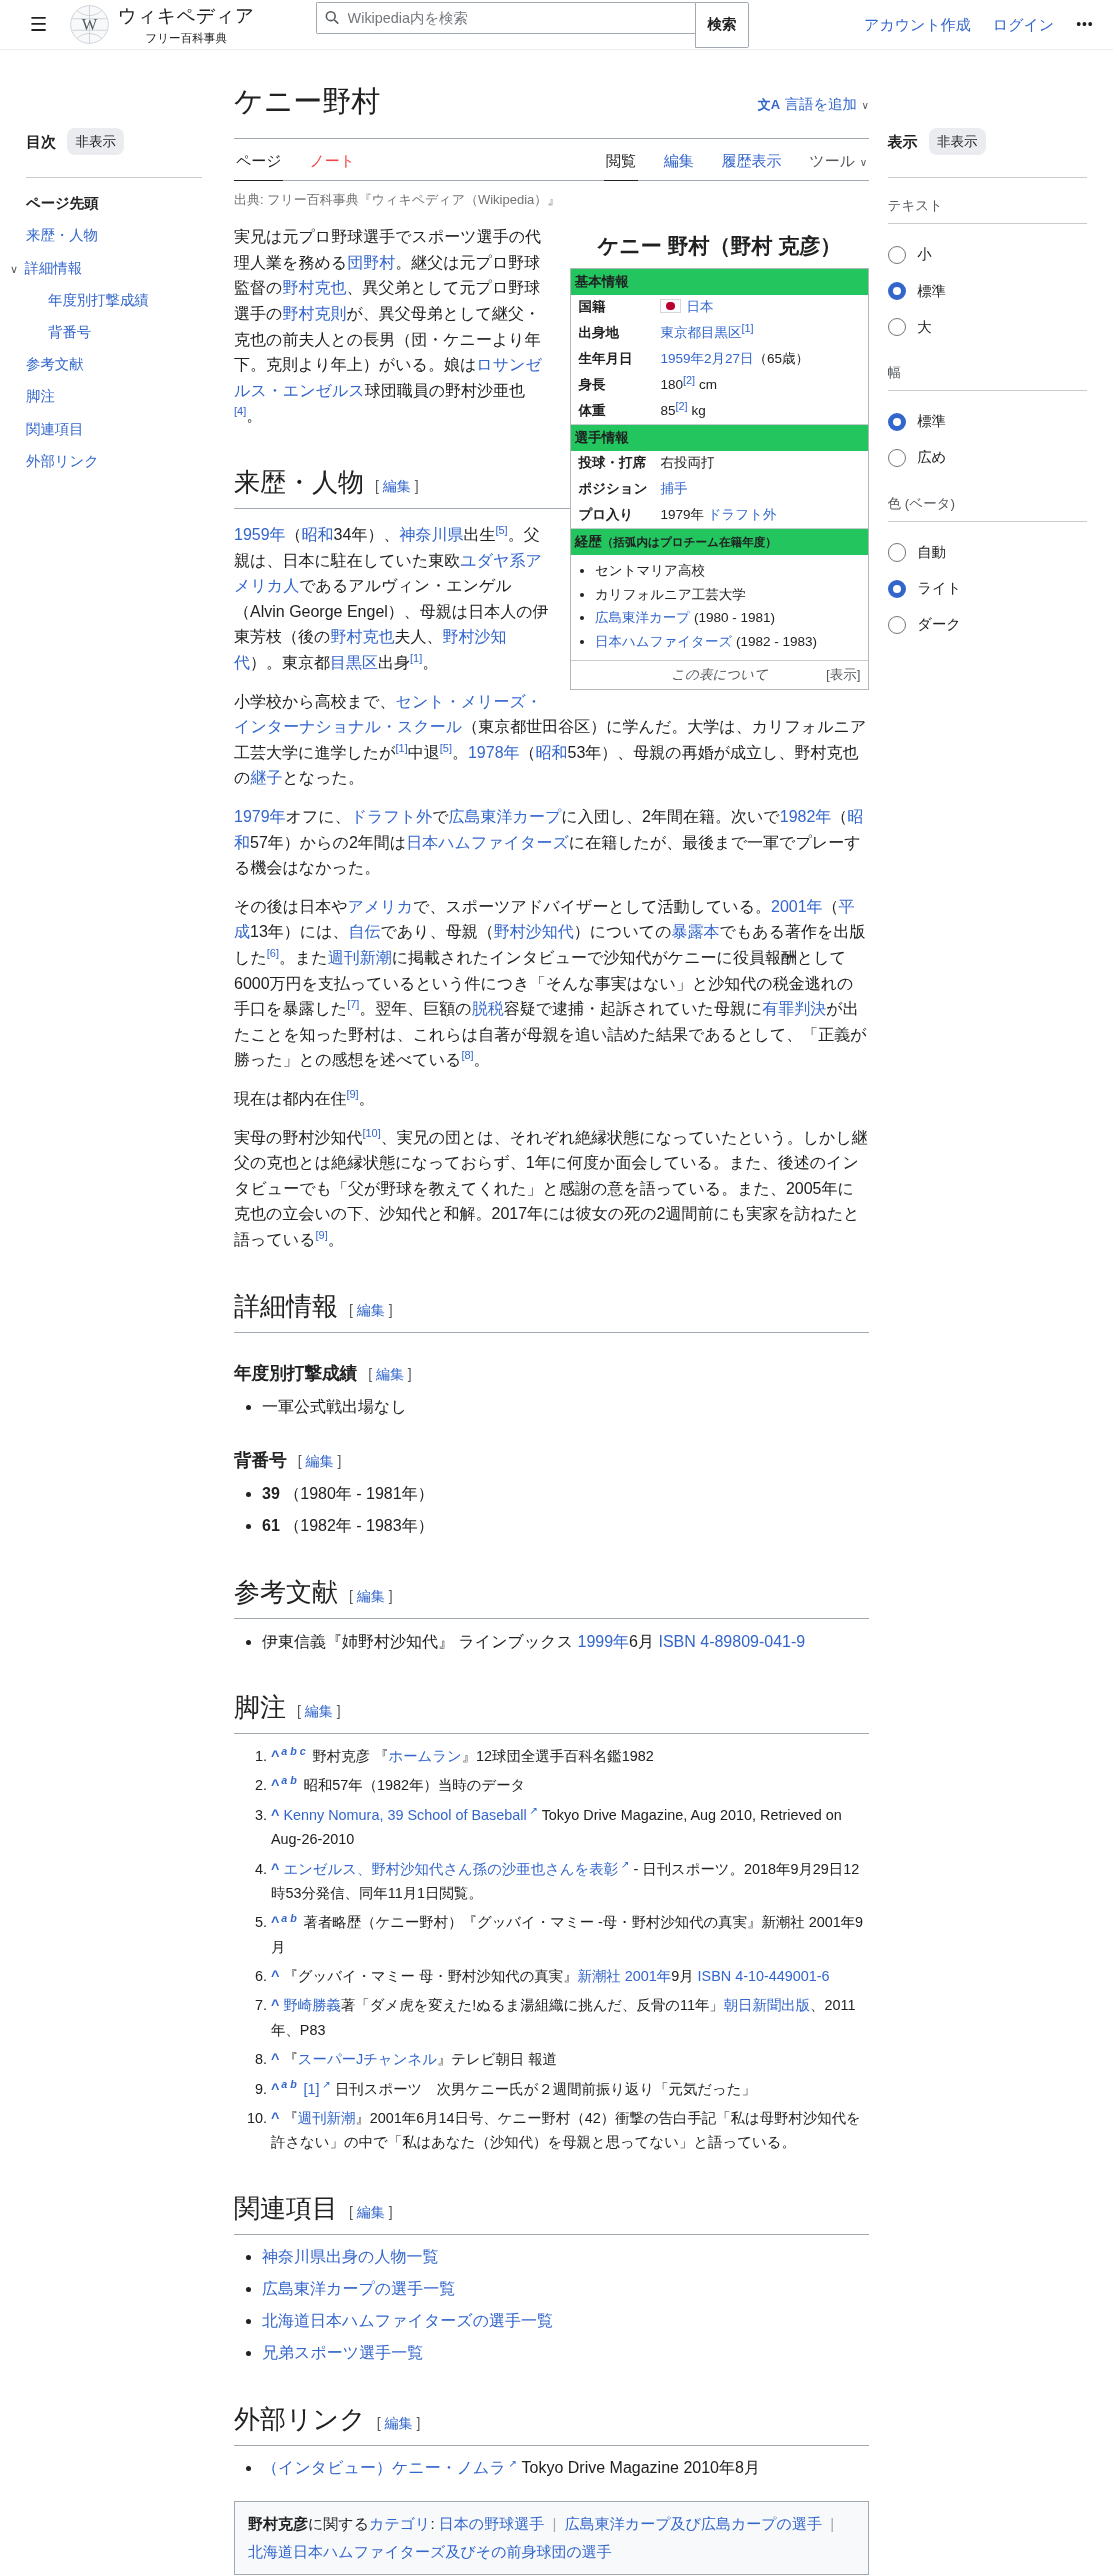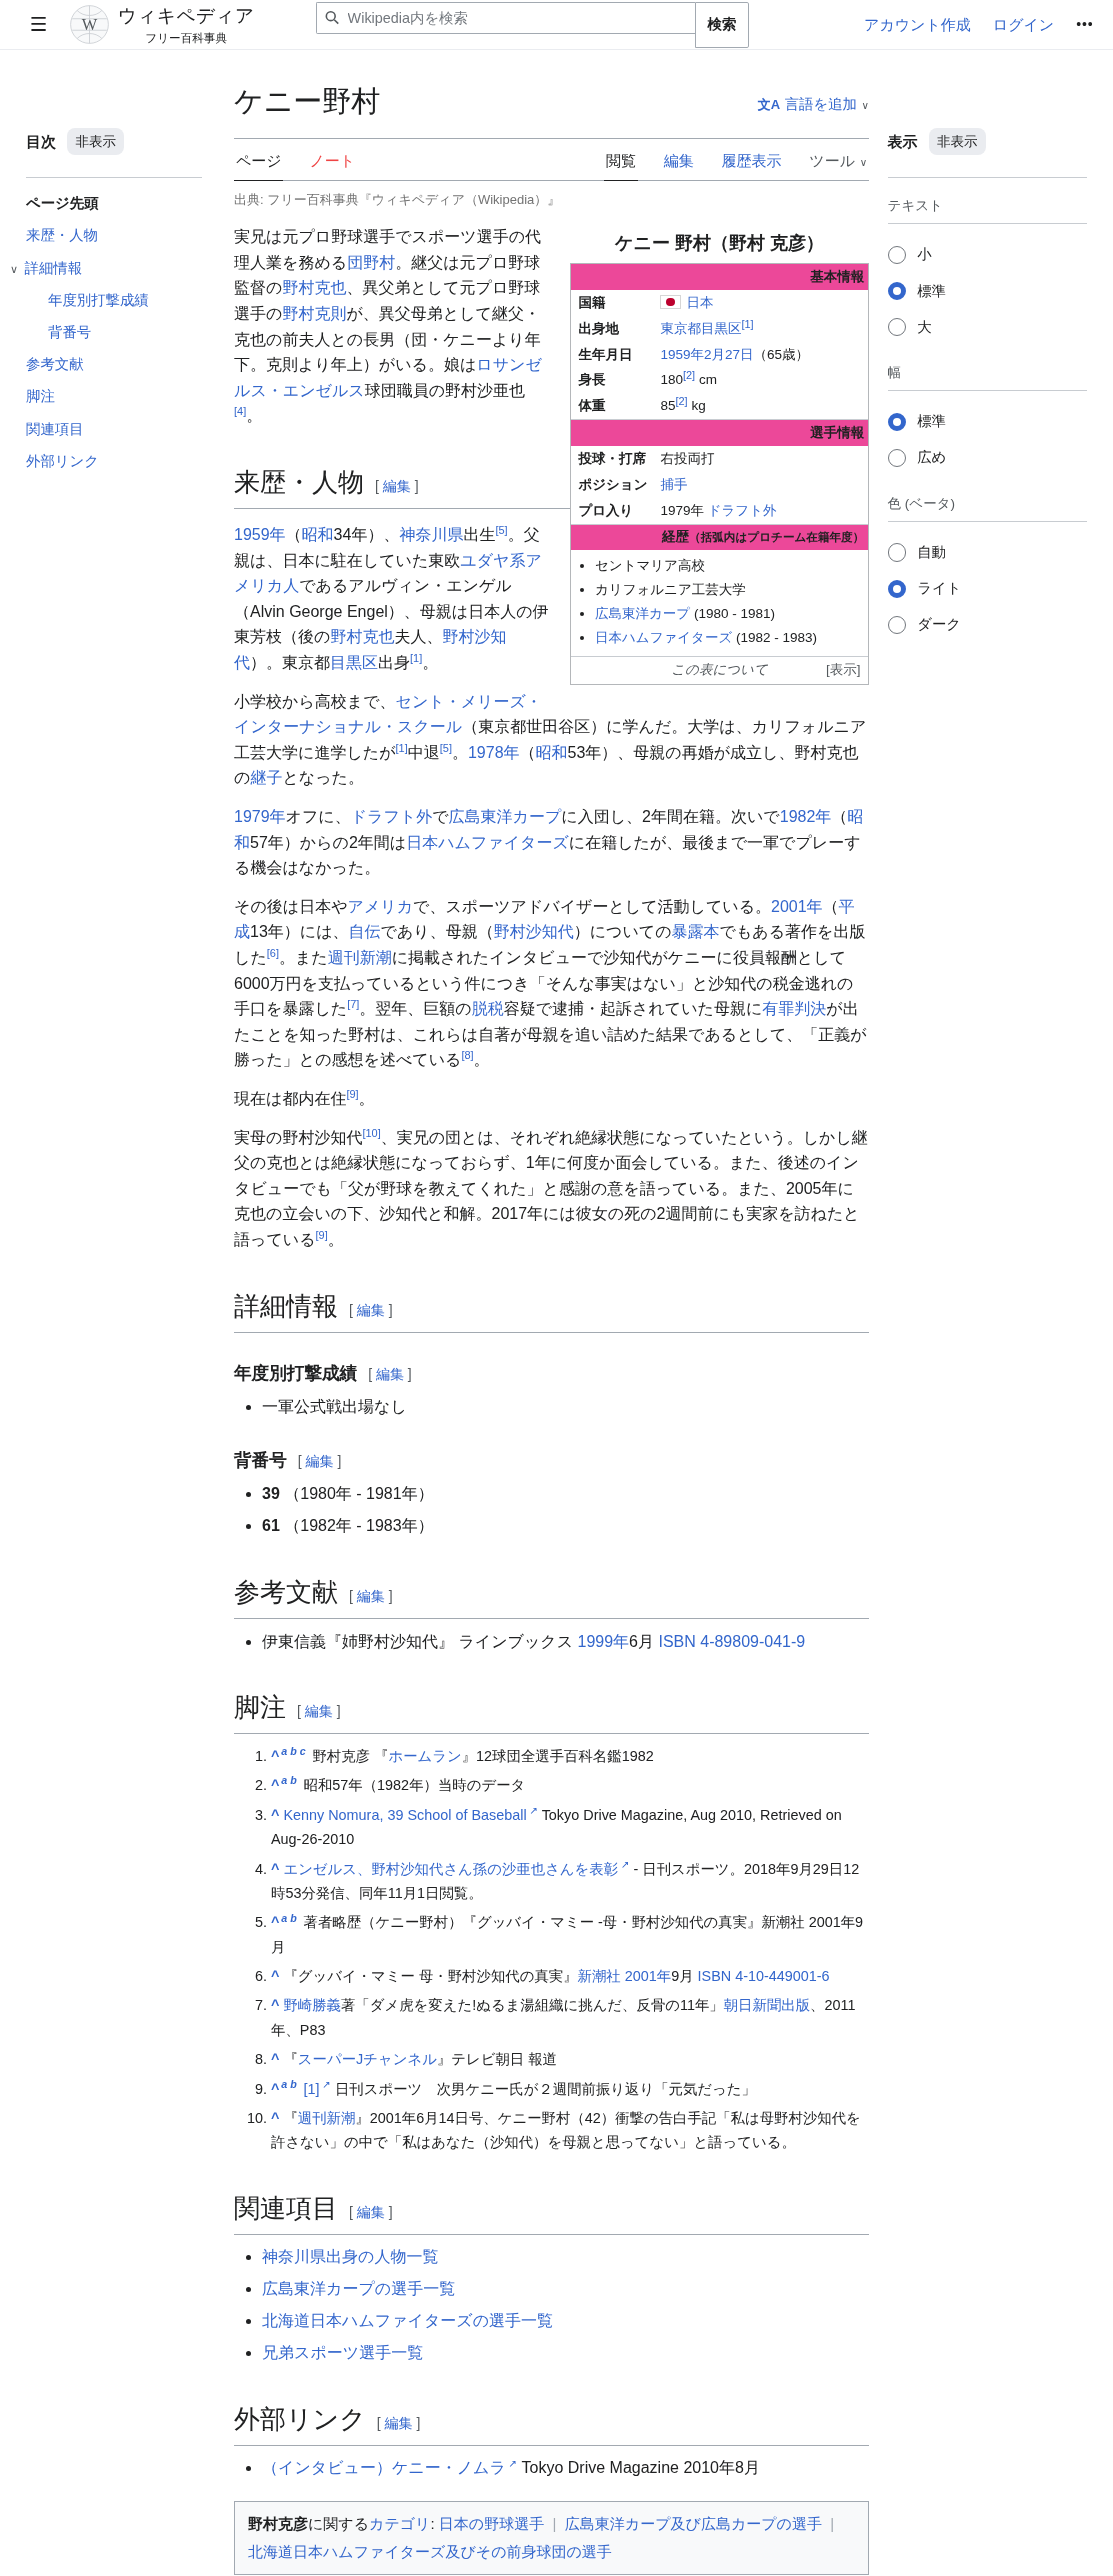--- a/index.html
+++ b/index.html
@@ -88,23 +88,23 @@
   .editsec::before { content:"[ "; }
   .editsec::after { content:" ]"; }
   .editsec a { color:#3366cc; cursor:pointer; }
   ul.plain { margin:7.4px 0 13px; padding-left:28px; }
   ul.plain li { margin:6.5px 0; }
   ol.notes { margin:7.4px 0 13px; padding-left:37px; font-size:14.4px; line-height:1.7; }
   ol.notes li { margin:4.6px 0; }
 
   
   .infobox { float:right; width:299px; margin:3.7px 0 16.7px 18.6px; font-size:13.5px; line-height:1.5; }
-  .infobox .caption { text-align:center; font-weight:bold; font-size:18px; padding:1.9px 0 6.5px; }
+  .infobox .caption { text-align:center; font-weight:bold; font-size:21px; padding:1.9px 0 6.5px; }
   .infobox .box { border:0.9px solid #b4b7ba; background:#fff; }
-  .ib-header { background:#ec4899; text-align:right; font-weight:bold; padding:2.8px 3.7px; border-top:0.9px solid #c8ccd1; }
+  .ib-header { background:#22c55e; text-align:left; font-weight:bold; padding:2.8px 3.7px; border-top:0.9px solid #c8ccd1; }
   .ib-row { display:flex; padding:2.8px 7.4px; }
   .ib-row .lab { width:82px; font-weight:bold; flex-shrink:0; }
   .ib-row .val { flex:1; }
   .infobox ul { margin:5.6px 0 7.4px; padding-left:24px; }
   .infobox ul li { margin:3.7px 0; }
   .ib-foot { border-top:0.9px solid #c8ccd1; position:relative; text-align:center; padding:3.7px 7.4px; color:#54595d; }
   .ib-foot .about { font-style:italic; cursor:pointer; }
   .ib-foot .show { position:absolute; right:7.4px; top:3.7px; cursor:pointer; }
 
   

